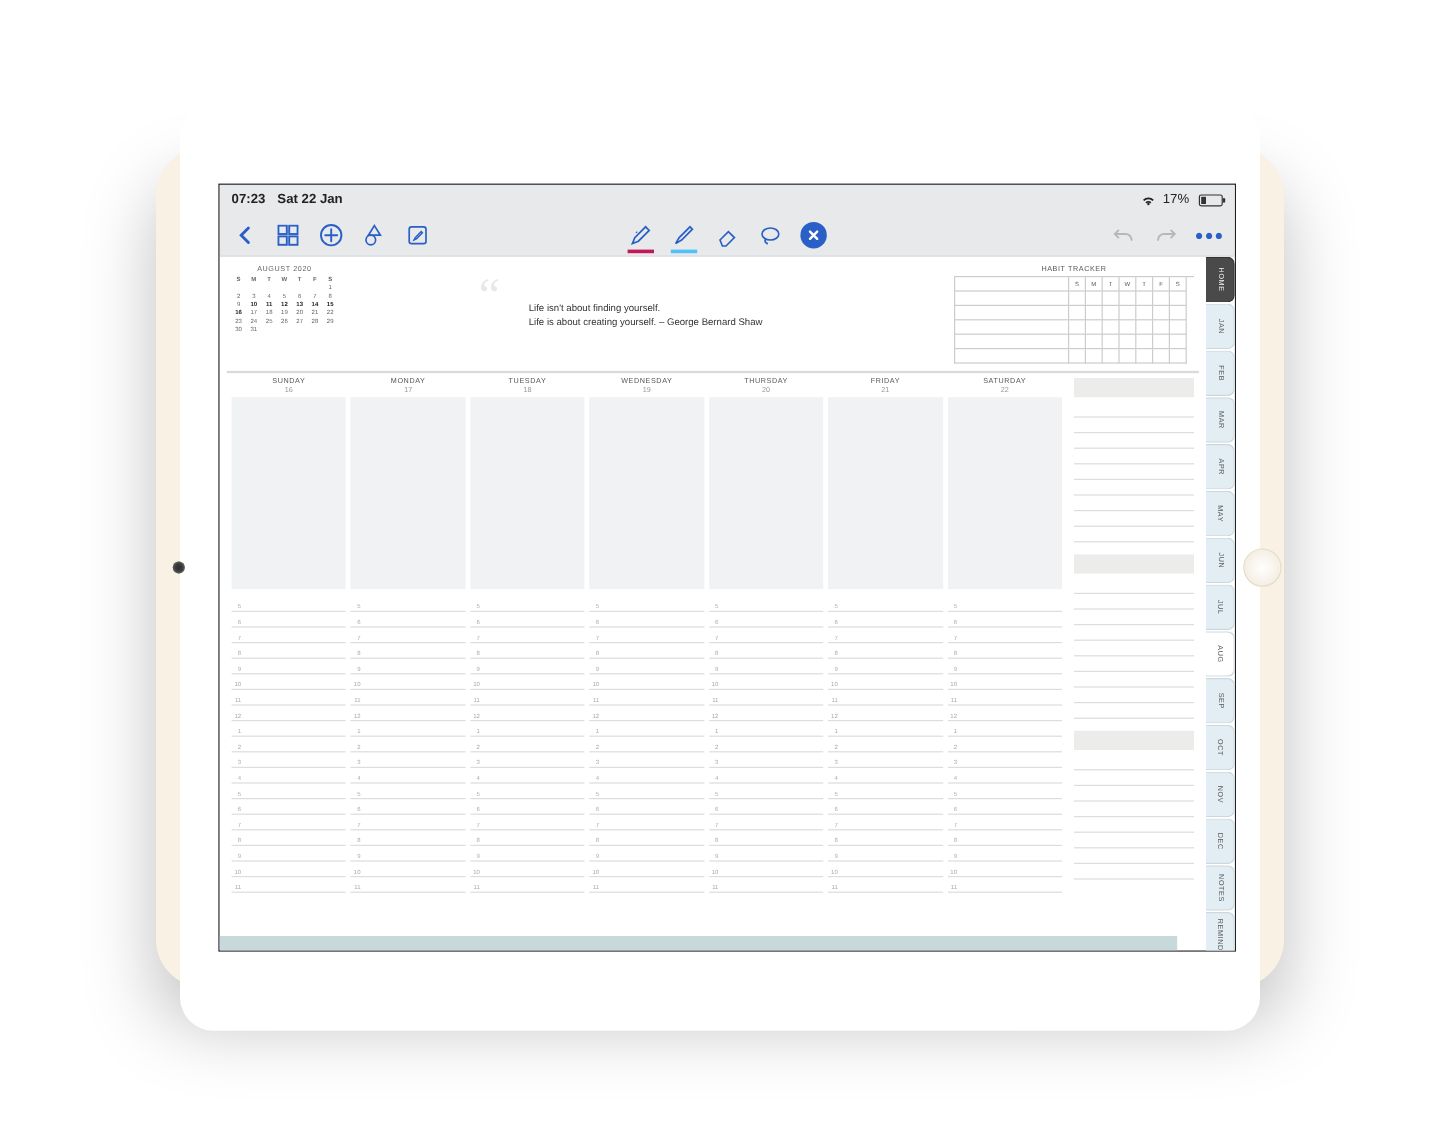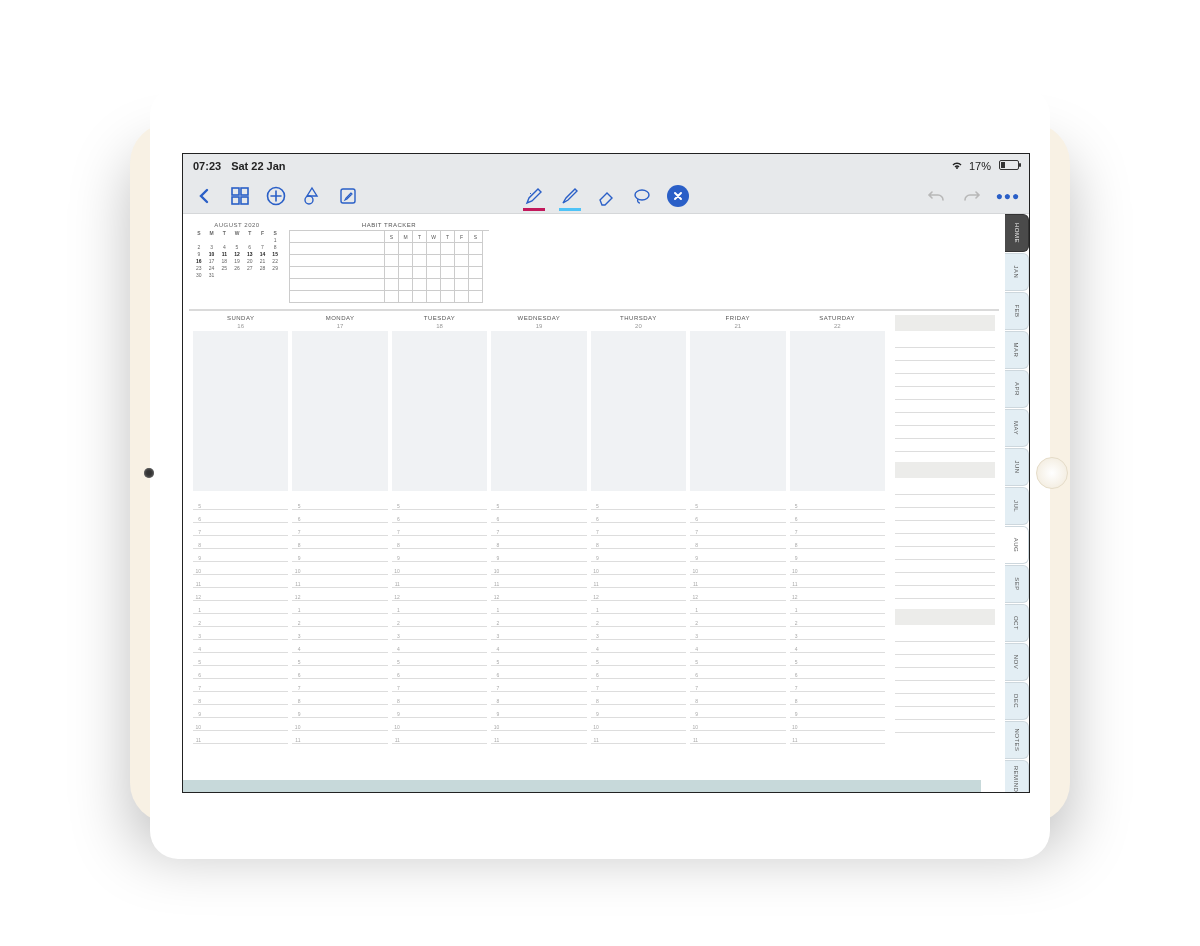--- a/index.html
+++ b/index.html
@@ -7,21 +7,21 @@
   .device-frame {
     width: 940px; height: 700px; background: #f8f1e4; border-radius: 40px;
     box-shadow: 0 30px 60px rgba(0,0,0,0.25); position: relative; display:flex; align-items:center; justify-content:center;
   }
   .device-inner { width: 900px; height: 772px; background: #fff; border-radius: 28px; display:flex; align-items:center; justify-content:center;padding-left:12px; }
   .camera { width: 10px; height: 10px; background: #333; border-radius: 50%; position:absolute; left:14px; top:50%; transform:translateY(-50%); box-shadow: inset 0 0 3px #888; }
   .home-btn { width: 32px; height: 32px; border-radius:50%; position:absolute; right:2px; top:50%; transform:translateY(-50%); background:radial-gradient(circle,#fff,#f0e8d8); border:1px solid #e5dcc8;}
   .screen { width: 848px; height: 640px; background:#f0f1f2; position:relative; overflow:hidden; border:1px solid #222;}
   .status-bar { height:24px; background:#e7e9eb; display:flex; align-items:center; font-size:11px; font-weight:600; color:#222; padding:0 10px; justify-content:space-between;}
   .status-left { display:flex; gap:10px; align-items:center;}
-  .status-right { display:flex; align-items:flex-start; gap:6px; font-weight:500;}
+  .status-right { display:flex; align-items:flex-end; gap:6px; font-weight:500;}
   .battery { width:20px; height:10px; border:1px solid #333; border-radius:2px; position:relative; margin-left:2px;}
   .battery::after { content:""; position:absolute; right:-3px; top:2px; width:2px; height:4px; background:#333; border-radius:1px;}
   .battery-fill { position:absolute; left:1px; top:1px; bottom:1px; width:20%; background:#333;}
   .toolbar { height:36px; background:#e7e9eb; display:flex; align-items:center; padding:0 10px; gap:14px; border-bottom:1px solid #d5d7d9;}
   .tb-icon { width:22px; height:22px; display:flex; align-items:center; justify-content:center; color:#2a5fc7; cursor:pointer;}
   .tb-group-center { position:absolute; left:50%; transform:translateX(-50%); display:flex; gap:14px; align-items:center;}
   .tb-spacer { flex:1; }
   .tool-active { position:relative;}
   .underline-red::after { content:""; position:absolute; bottom:-4px; left:0; right:0; height:3px; background:#c2185b;}
   .underline-blue::after { content:""; position:absolute; bottom:-4px; left:0; right:0; height:3px; background:#4fc3f7;}
@@ -221,20 +221,27 @@
                   <div>30</div>
                   <div>31</div>
                   <div></div>
                   <div></div>
                   <div></div>
                   <div></div>
                   <div></div>
                 </div>
             </div>
 
+            <div class="quote-box">
+              <div class="quote-mark">“</div>
+              <div class="quote-text">
+                <div>Life isn't about finding yourself.</div>
+                <div>Life is about creating yourself. – George Bernard Shaw</div>
+              </div>
+            </div>
 
             <div class="habit-box">
               <div class="habit-title">HABIT TRACKER</div>
               <div class="habit-table" id="habit-table">
                   <div class="left"></div>
                   <div>S</div>
                   <div>M</div>
                   <div>T</div>
                   <div>W</div>
                   <div>T</div>

